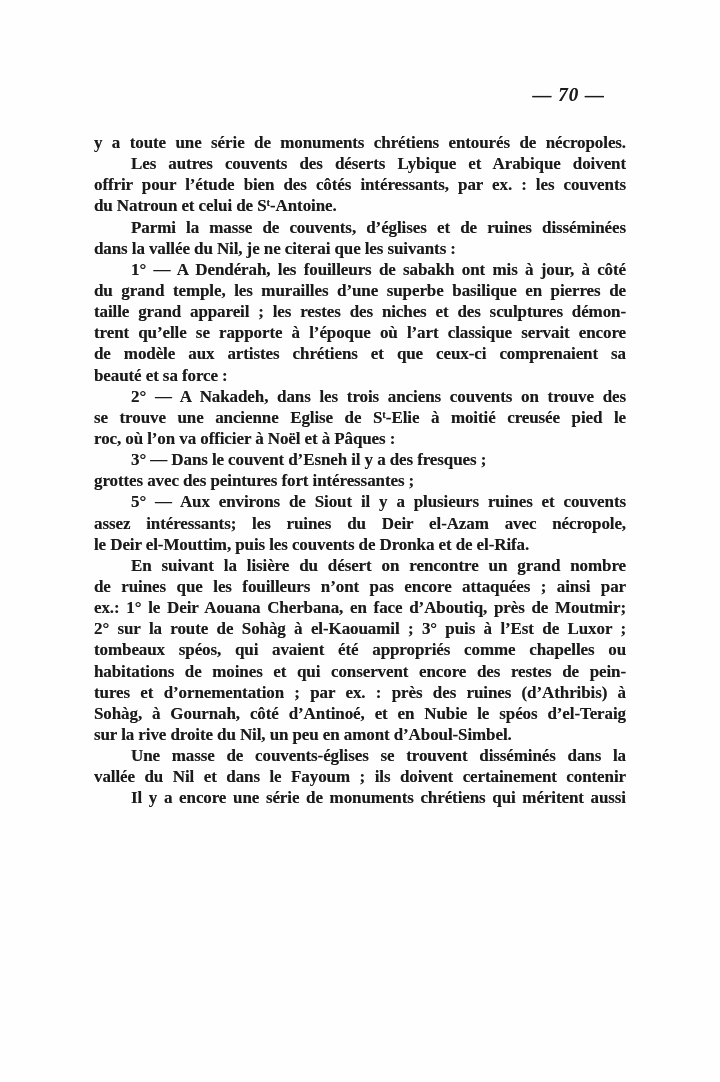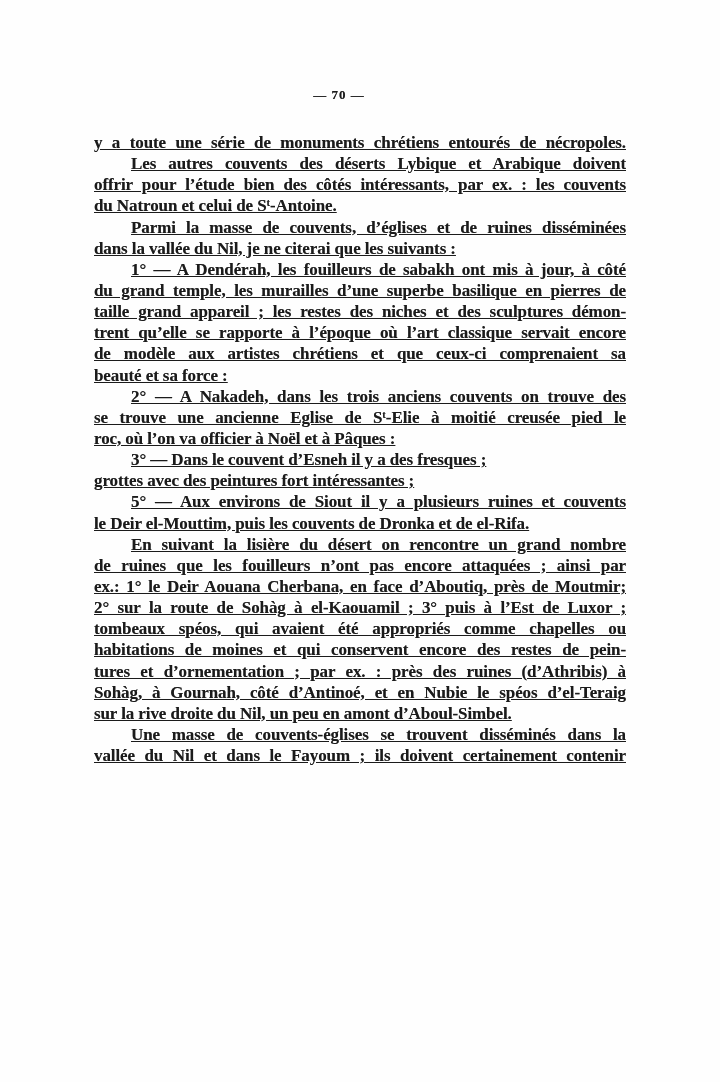--- a/index.html
+++ b/index.html
@@ -18,47 +18,47 @@
   .scan-page {
     position: absolute;
     inset: 0;
     background: #fefefe;
   }
   .page-number {
     position: absolute;
     top: 84px;
     left: 94px;
     width: 532px;
-    text-align: center;
+    text-align: right;
     transform: translateX(-21px);
-    font-size: 13px;
+    font-size: 19px;
     font-weight: 700;
     letter-spacing: 1px;
     line-height: 21px;
     text-shadow: 0 0 0.4px rgba(20,20,20,0.55);
+    font-style: italic;
   }
   .text-block {
     position: absolute;
     top: 132px;
     left: 94px;
     width: 532px;
     font-size: 17px;
     font-weight: 700;
     letter-spacing: -0.1px;
     text-shadow: 0 0 0.4px rgba(20,20,20,0.5);
   }
   .paragraph { margin: 0; padding: 0; }
   .tline {
     line-height: 21.15px;
     height: 21.15px;
     overflow: hidden;
     text-align: justify;
     text-align-last: auto;
     white-space: normal;
-    text-decoration: underline;
   }
   .tline.j { text-align-last: justify; }
   .tline.indent { text-indent: 37px; }
 </style>
 </head>
 <body>
 
 <div class="scan-page">
   <div class="page-number">— 70 —</div>
   <div class="text-block">
@@ -88,31 +88,35 @@
         <div class="tline">roc, où l’on va officier à Noël et à Pâques :</div>
       </div>
       <div class="paragraph">
         <div class="tline indent">3° — Dans le couvent d’Esneh il y a des fresques ;</div>
       </div>
       <div class="paragraph">
         <div class="tline">grottes avec des peintures fort intéressantes ;</div>
       </div>
       <div class="paragraph">
         <div class="tline j indent">5° — Aux environs de Siout il y a plusieurs ruines et couvents</div>
+        <div class="tline j">assez intéressants; les ruines du Deir el-Azam avec nécropole,</div>
         <div class="tline">le Deir el-Mouttim, puis les couvents de Dronka et de el-Rifa.</div>
       </div>
       <div class="paragraph">
         <div class="tline j indent">En suivant la lisière du désert on rencontre un grand nombre</div>
         <div class="tline j">de ruines que les fouilleurs n’ont pas encore attaquées ; ainsi par</div>
         <div class="tline j">ex.: 1° le Deir Aouana Cherbana, en face d’Aboutiq, près de Moutmir;</div>
         <div class="tline j">2° sur la route de Sohàg à el-Kaouamil ; 3° puis à l’Est de Luxor ;</div>
         <div class="tline j">tombeaux spéos, qui avaient été appropriés comme chapelles ou</div>
         <div class="tline j">habitations de moines et qui conservent encore des restes de pein-</div>
         <div class="tline j">tures et d’ornementation ; par ex. : près des ruines (d’Athribis) à</div>
         <div class="tline j">Sohàg, à Gournah, côté d’Antinoé, et en Nubie le spéos d’el-Teraig</div>
         <div class="tline">sur la rive droite du Nil, un peu en amont d’Aboul-Simbel.</div>
       </div>
       <div class="paragraph">
         <div class="tline j indent">Une masse de couvents-églises se trouvent disséminés dans la</div>
         <div class="tline j">vallée du Nil et dans le Fayoum ; ils doivent certainement contenir</div>
       </div>
+      <div class="paragraph">
+        <div class="tline j indent">Il y a encore une série de monuments chrétiens qui méritent aussi</div>
+      </div>
     </div>
 </div>
 
 </body></html>

